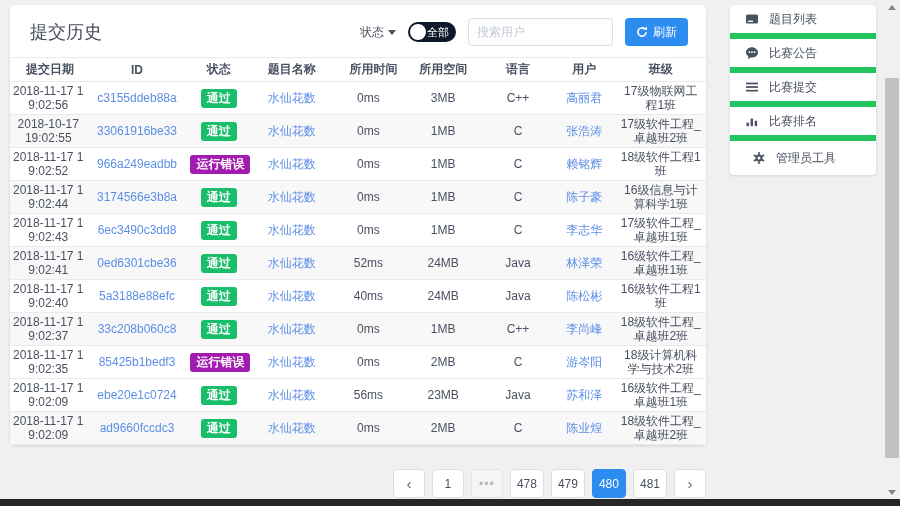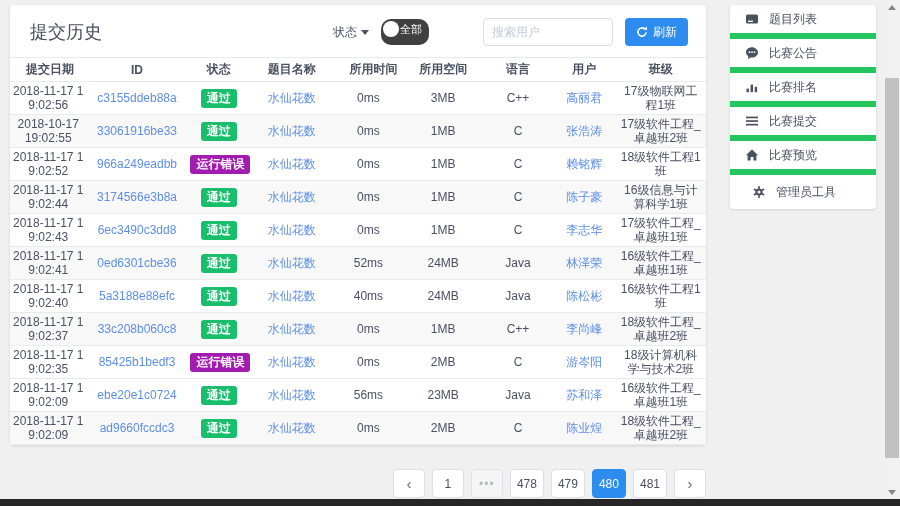--- a/index.html
+++ b/index.html
@@ -22,36 +22,35 @@
     display: flex; align-items: center; justify-content: space-between;
     padding: 13px 18px 11px 20px;
   }
   .page-title { font-size: 18px; font-weight: 500; color: #464c5b; }
   .controls { display: flex; align-items: center; gap: 12px; }
 
   .status-dd { font-size: 12px; color: #495060; cursor: pointer; display:flex; align-items:center; gap:4px; }
   .caret { width:0; height:0; border-left:4px solid transparent; border-right:4px solid transparent; border-top:5px solid #495060; display:inline-block; }
 
   .switch {
-    position: relative; width: 48px; height: 26px; border-radius: 10px;
-    background: #404040; cursor: pointer; flex: none;
+    position: relative; width: 48px; height: 20px; border-radius: 10px;
+    background: #0f172a; cursor: pointer; flex: none;
   }
   .switch .knob {
     position:absolute; left:2px; top:2px; width:16px; height:16px;
     border-radius:50%; background:#fff;
   }
   .switch .switch-label {
     position:absolute; right:7px; top:3px; font-size:11px; color:#fff; line-height:14px;
   }
 
   .search-input {
-    width: 130px; height: 28px; border: 1px solid #dddee1; border-radius: 4px;
+    width: 145px; height: 28px; border: 1px solid #dddee1; border-radius: 4px;
     font-size: 12px; padding: 0 8px; color:#495060; outline:none; background:#fff;
     font-family: inherit;
-    margin-left: 42px;
   }
   .search-input::placeholder { color: #c3cbd6; }
 
   .refresh-btn {
     height: 28px; padding: 12px 11px; border: none; border-radius: 4px;
     background: #2d8cf0; color: #fff; font-size: 12px; cursor: pointer;
     display: flex; align-items: center; gap: 5px; font-family: inherit;
   }
 
   
@@ -319,39 +318,33 @@
     <svg width="14" height="14" viewBox="0 0 14 14">
       <path fill="#495060" d="M7 1.2C3.7 1.2 1 3.4 1 6.2c0 1.6.9 3 2.3 3.9L3 13l2.7-1.5c.4.1.8.1 1.3.1 3.3 0 6-2.2 6-5S10.3 1.2 7 1.2z"></path>
       <circle cx="4.4" cy="6.2" r=".9" fill="#fff"></circle>
         <circle cx="7" cy="6.2" r=".9" fill="#fff"></circle>
         <circle cx="9.6" cy="6.2" r=".9" fill="#fff"></circle>
     </svg>
     <span>比赛公告</span>
   </div>
   <div class="side-item">
     <svg width="14" height="14" viewBox="0 0 14 14">
+      <rect x="1" y="2.6" width="12" height="1.7" fill="#495060"></rect>
+      <rect x="1" y="6.2" width="12" height="1.7" fill="#495060"></rect>
+      <rect x="1" y="9.8" width="12" height="1.7" fill="#495060"></rect>
+    </svg>
+    <span>比赛提交</span>
+  </div>
+  <div class="side-item">
+    <svg width="14" height="14" viewBox="0 0 14 14">
       <rect x="1.5" y="8.6" width="2.4" height="3.6" fill="#495060"></rect>
       <rect x="5.6" y="4.6" width="2.4" height="7.6" fill="#495060"></rect>
       <rect x="9.7" y="6.8" width="2.4" height="5.4" fill="#495060"></rect>
     </svg>
     <span>比赛排名</span>
-  </div>
-  <div class="side-item">
-    <svg width="14" height="14" viewBox="0 0 14 14">
-      <rect x="1" y="2.6" width="12" height="1.7" fill="#495060"></rect>
-      <rect x="1" y="6.2" width="12" height="1.7" fill="#495060"></rect>
-      <rect x="1" y="9.8" width="12" height="1.7" fill="#495060"></rect>
-    </svg>
-    <span>比赛提交</span>
-  </div>
-  <div class="side-item">
-    <svg width="14" height="14" viewBox="0 0 14 14">
-      <path fill="#495060" d="M7 1.4 L13.2 7.2 H11.4 V12.6 H8.4 V9 H5.6 V12.6 H2.6 V7.2 H0.8 Z"></path>
-    </svg>
-    <span>比赛预览</span>
   </div>
   <div class="side-item">
     <svg width="14" height="14" viewBox="0 0 14 14">
       <g fill="#495060">
         <rect x="6.2" y="1" width="1.6" height="12" rx=".5"></rect>
         <rect x="6.2" y="1" width="1.6" height="12" rx=".5" transform="rotate(60 7 7)"></rect>
         <rect x="6.2" y="1" width="1.6" height="12" rx=".5" transform="rotate(120 7 7)"></rect>
         <circle cx="7" cy="7" r="3.6"></circle>
       </g>
       <circle cx="7" cy="7" r="1.5" fill="#fff"></circle>

